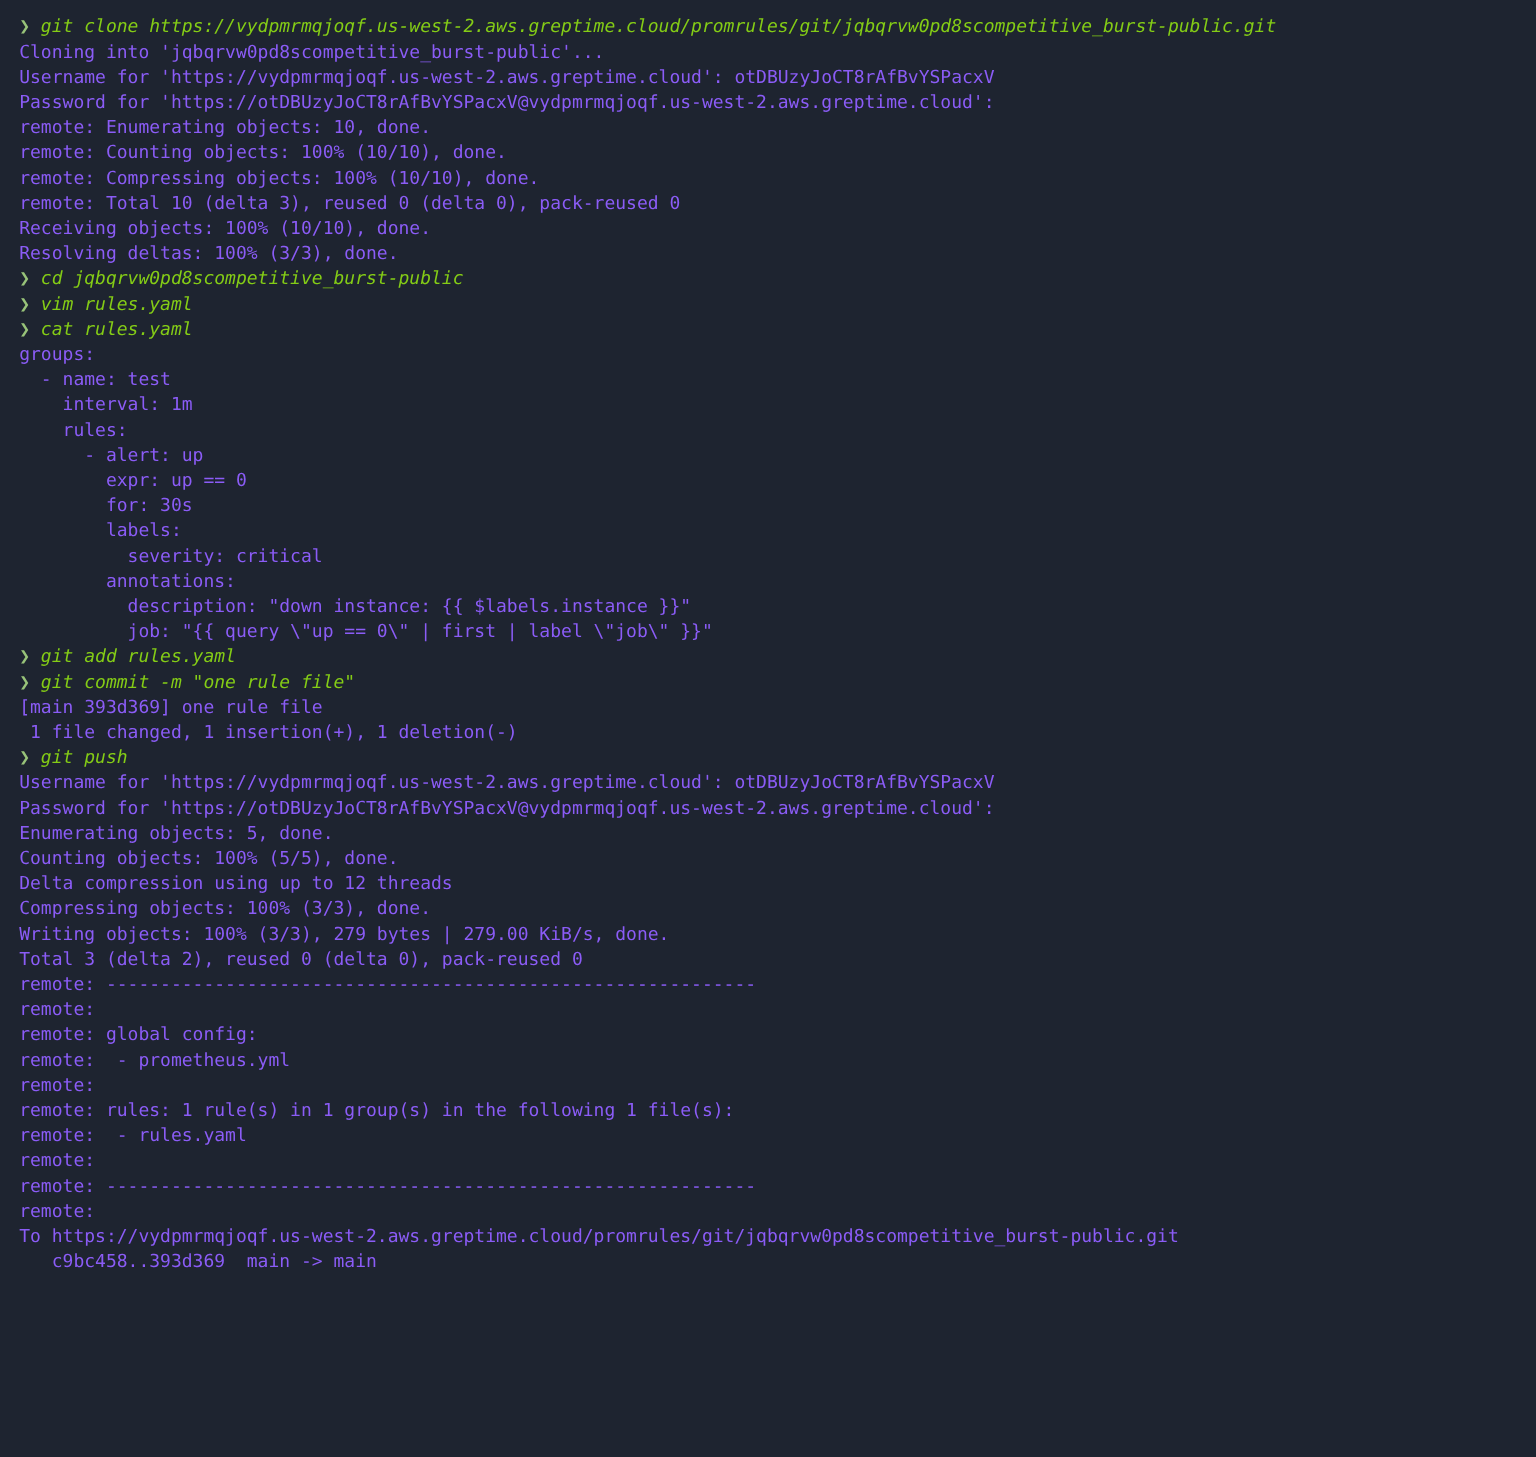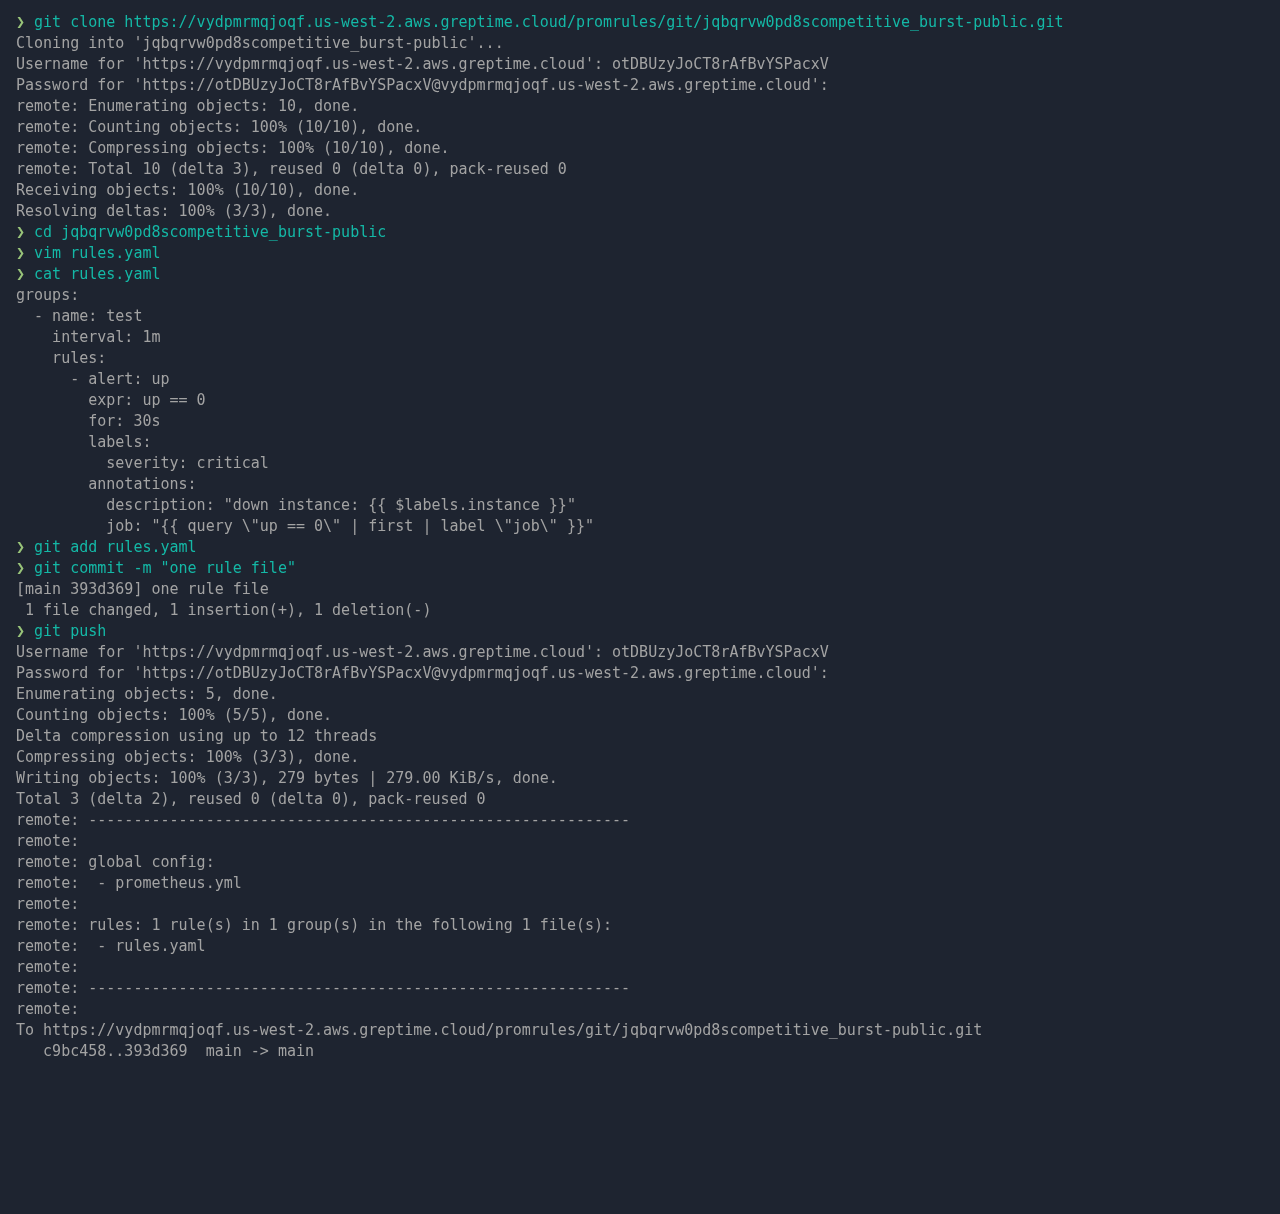--- a/index.html
+++ b/index.html
@@ -18,24 +18,25 @@
       width: 1280px;
     }
     .terminal {
       white-space: pre;
     }
     .prompt {
       color: #98c379;
       font-weight: bold;
     }
     .command {
-      color: #14b8a6;
+      color: #84cc16;
+      font-style: italic;
     }
     .output {
-      color: #a3a3a3;
+      color: #8b5cf6;
     }
     .line {
       display: block;
     }
   </style>
 </head>
 <body>
 
 <div class="terminal" id="terminal-container"><span class="line"><span class="prompt">❯</span><span class="command"> git clone https://vydpmrmqjoqf.us-west-2.aws.greptime.cloud/promrules/git/jqbqrvw0pd8scompetitive_burst-public.git</span></span><span class="line"><span class="output">Cloning into 'jqbqrvw0pd8scompetitive_burst-public'...</span></span><span class="line"><span class="output">Username for 'https://vydpmrmqjoqf.us-west-2.aws.greptime.cloud': otDBUzyJoCT8rAfBvYSPacxV</span></span><span class="line"><span class="output">Password for 'https://otDBUzyJoCT8rAfBvYSPacxV@vydpmrmqjoqf.us-west-2.aws.greptime.cloud':</span></span><span class="line"><span class="output">remote: Enumerating objects: 10, done.</span></span><span class="line"><span class="output">remote: Counting objects: 100% (10/10), done.</span></span><span class="line"><span class="output">remote: Compressing objects: 100% (10/10), done.</span></span><span class="line"><span class="output">remote: Total 10 (delta 3), reused 0 (delta 0), pack-reused 0</span></span><span class="line"><span class="output">Receiving objects: 100% (10/10), done.</span></span><span class="line"><span class="output">Resolving deltas: 100% (3/3), done.</span></span><span class="line"><span class="prompt">❯</span><span class="command"> cd jqbqrvw0pd8scompetitive_burst-public</span></span><span class="line"><span class="prompt">❯</span><span class="command"> vim rules.yaml</span></span><span class="line"><span class="prompt">❯</span><span class="command"> cat rules.yaml</span></span><span class="line"><span class="output">groups:</span></span><span class="line"><span class="output">  - name: test</span></span><span class="line"><span class="output">    interval: 1m</span></span><span class="line"><span class="output">    rules:</span></span><span class="line"><span class="output">      - alert: up</span></span><span class="line"><span class="output">        expr: up == 0</span></span><span class="line"><span class="output">        for: 30s</span></span><span class="line"><span class="output">        labels:</span></span><span class="line"><span class="output">          severity: critical</span></span><span class="line"><span class="output">        annotations:</span></span><span class="line"><span class="output">          description: "down instance: {{ $labels.instance }}"</span></span><span class="line"><span class="output">          job: "{{ query \"up == 0\" | first | label \"job\" }}"</span></span><span class="line"><span class="prompt">❯</span><span class="command"> git add rules.yaml</span></span><span class="line"><span class="prompt">❯</span><span class="command"> git commit -m "one rule file"</span></span><span class="line"><span class="output">[main 393d369] one rule file</span></span><span class="line"><span class="output"> 1 file changed, 1 insertion(+), 1 deletion(-)</span></span><span class="line"><span class="prompt">❯</span><span class="command"> git push</span></span><span class="line"><span class="output">Username for 'https://vydpmrmqjoqf.us-west-2.aws.greptime.cloud': otDBUzyJoCT8rAfBvYSPacxV</span></span><span class="line"><span class="output">Password for 'https://otDBUzyJoCT8rAfBvYSPacxV@vydpmrmqjoqf.us-west-2.aws.greptime.cloud':</span></span><span class="line"><span class="output">Enumerating objects: 5, done.</span></span><span class="line"><span class="output">Counting objects: 100% (5/5), done.</span></span><span class="line"><span class="output">Delta compression using up to 12 threads</span></span><span class="line"><span class="output">Compressing objects: 100% (3/3), done.</span></span><span class="line"><span class="output">Writing objects: 100% (3/3), 279 bytes | 279.00 KiB/s, done.</span></span><span class="line"><span class="output">Total 3 (delta 2), reused 0 (delta 0), pack-reused 0</span></span><span class="line"><span class="output">remote: ------------------------------------------------------------</span></span><span class="line"><span class="output">remote:</span></span><span class="line"><span class="output">remote: global config:</span></span><span class="line"><span class="output">remote:  - prometheus.yml</span></span><span class="line"><span class="output">remote:</span></span><span class="line"><span class="output">remote: rules: 1 rule(s) in 1 group(s) in the following 1 file(s):</span></span><span class="line"><span class="output">remote:  - rules.yaml</span></span><span class="line"><span class="output">remote:</span></span><span class="line"><span class="output">remote: ------------------------------------------------------------</span></span><span class="line"><span class="output">remote:</span></span><span class="line"><span class="output">To https://vydpmrmqjoqf.us-west-2.aws.greptime.cloud/promrules/git/jqbqrvw0pd8scompetitive_burst-public.git</span></span><span class="line"><span class="output">   c9bc458..393d369  main -&gt; main</span></span></div>
 

